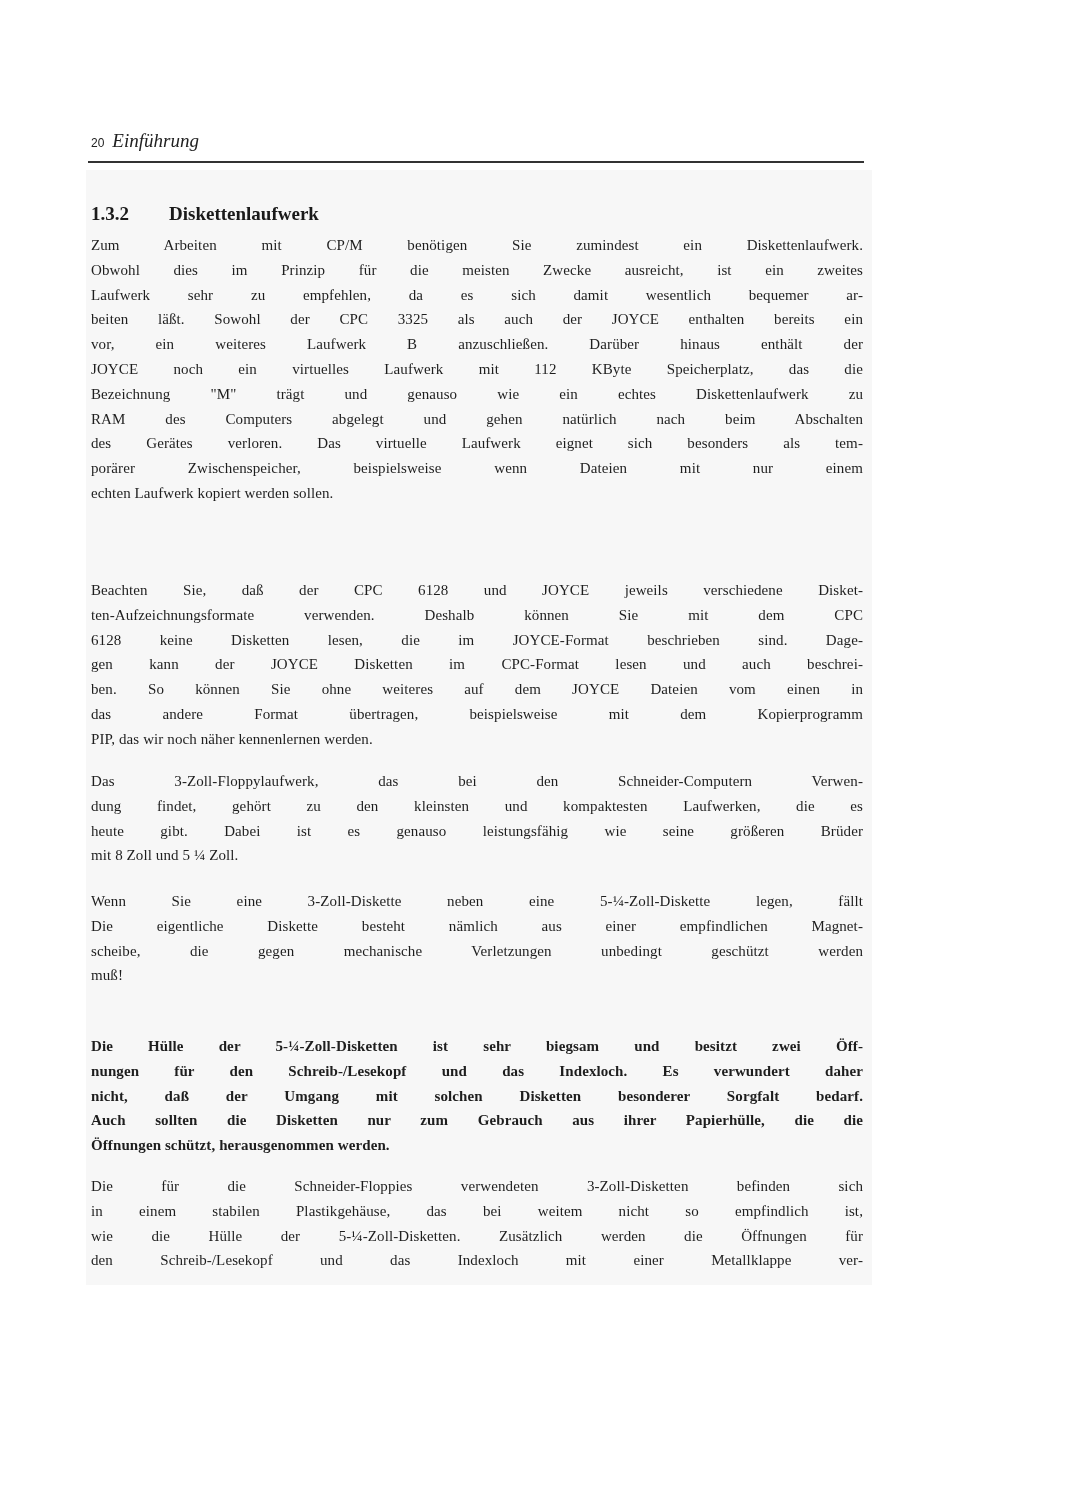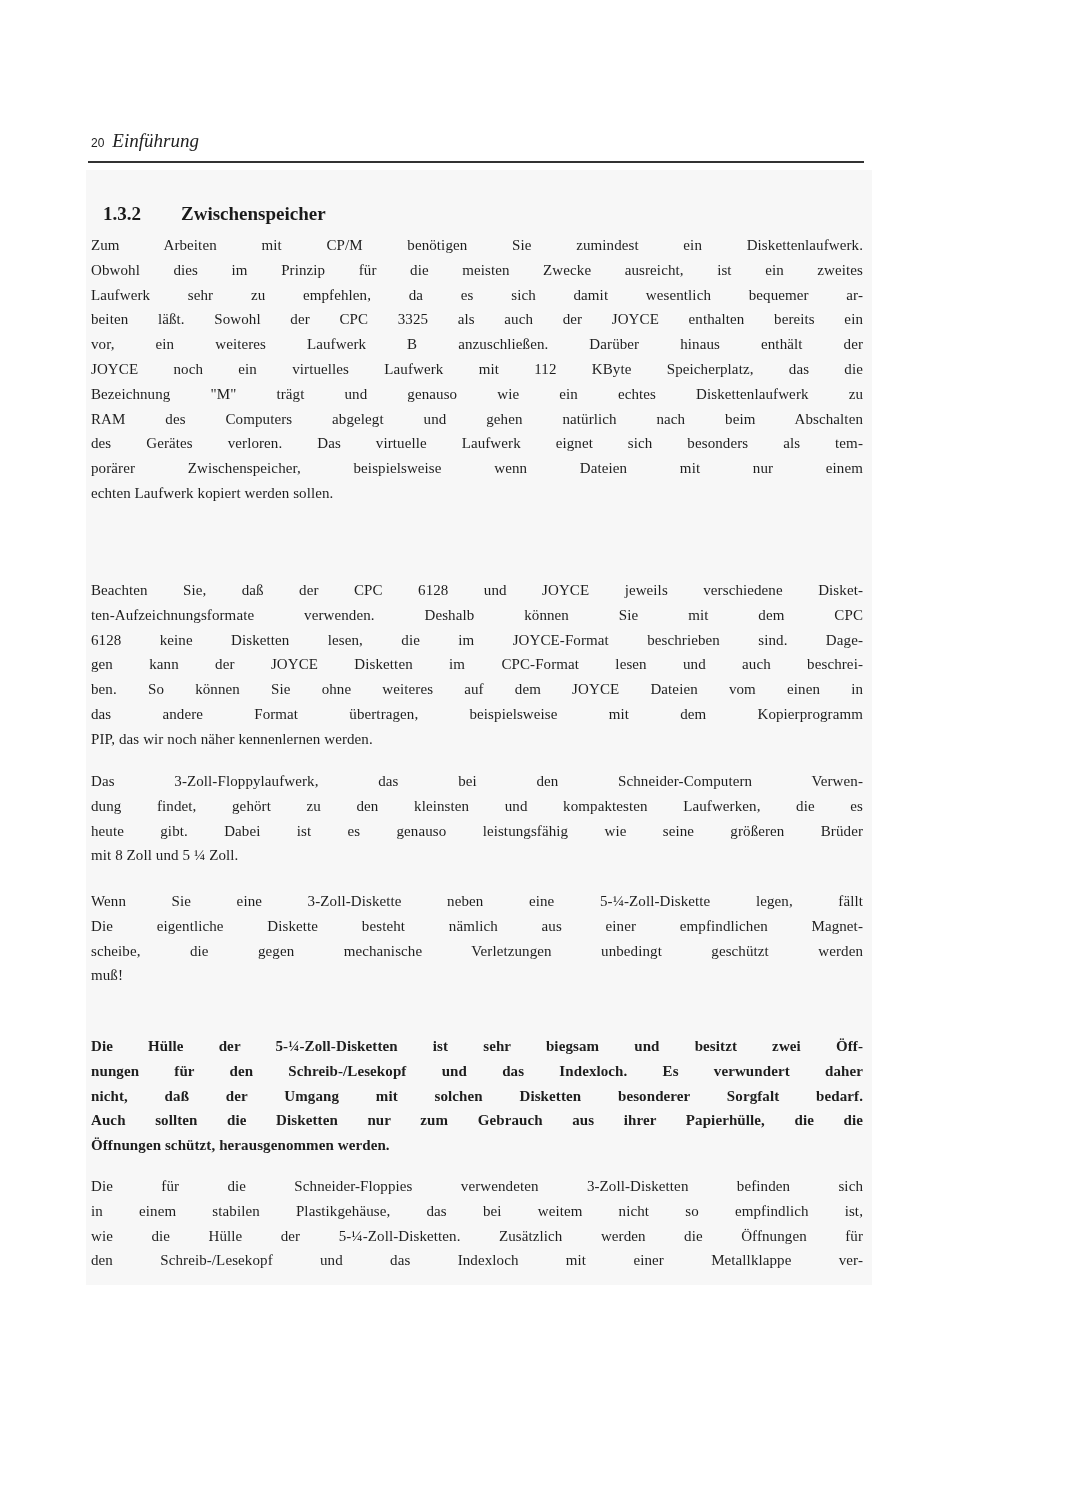--- a/index.html
+++ b/index.html
@@ -54,21 +54,20 @@
     top: 202px;
     font-size: 19px;
     font-weight: bold;
     line-height: 24px;
     white-space: nowrap;
     color: #1a1a1a;
   }
   .section-title .sec-num {
     display: inline-block;
     width: 78px;
-    margin-left: 12px;
   }
   .para {
     position: absolute;
     left: 91px;
     width: 772px;
     font-size: 15px;
     line-height: 24.8px;
     letter-spacing: 0.1px;
     color: #1e1e1e;
   }
@@ -87,21 +86,21 @@
 <body>
 
 <div class="scan-tint"></div>
 
 <div class="running-head">
   <span class="page-num">20</span><span class="chapter">Einführung</span>
 </div>
 <div class="head-rule"></div>
 
 <div class="section-title">
-  <span class="sec-num">1.3.2</span><span>Zwischenspeicher</span>
+  <span class="sec-num">1.3.2</span><span>Diskettenlaufwerk</span>
 </div>
 
 <div class="para" style="top:233px;">
     <span class="line">Zum Arbeiten mit CP/M benötigen Sie zumindest ein Diskettenlaufwerk.</span>
     <span class="line">Obwohl dies im Prinzip für die meisten Zwecke ausreicht, ist ein zweites</span>
     <span class="line">Laufwerk sehr zu empfehlen, da es sich damit wesentlich bequemer ar-</span>
     <span class="line">beiten läßt. Sowohl der CPC 3325 als auch der JOYCE enthalten bereits ein</span>
     <span class="line">vor, ein weiteres Laufwerk B anzuschließen. Darüber hinaus enthält der</span>
     <span class="line">JOYCE noch ein virtuelles Laufwerk mit 112 KByte Speicherplatz, das die</span>
     <span class="line">Bezeichnung "M" trägt und genauso wie ein echtes Diskettenlaufwerk zu</span>

